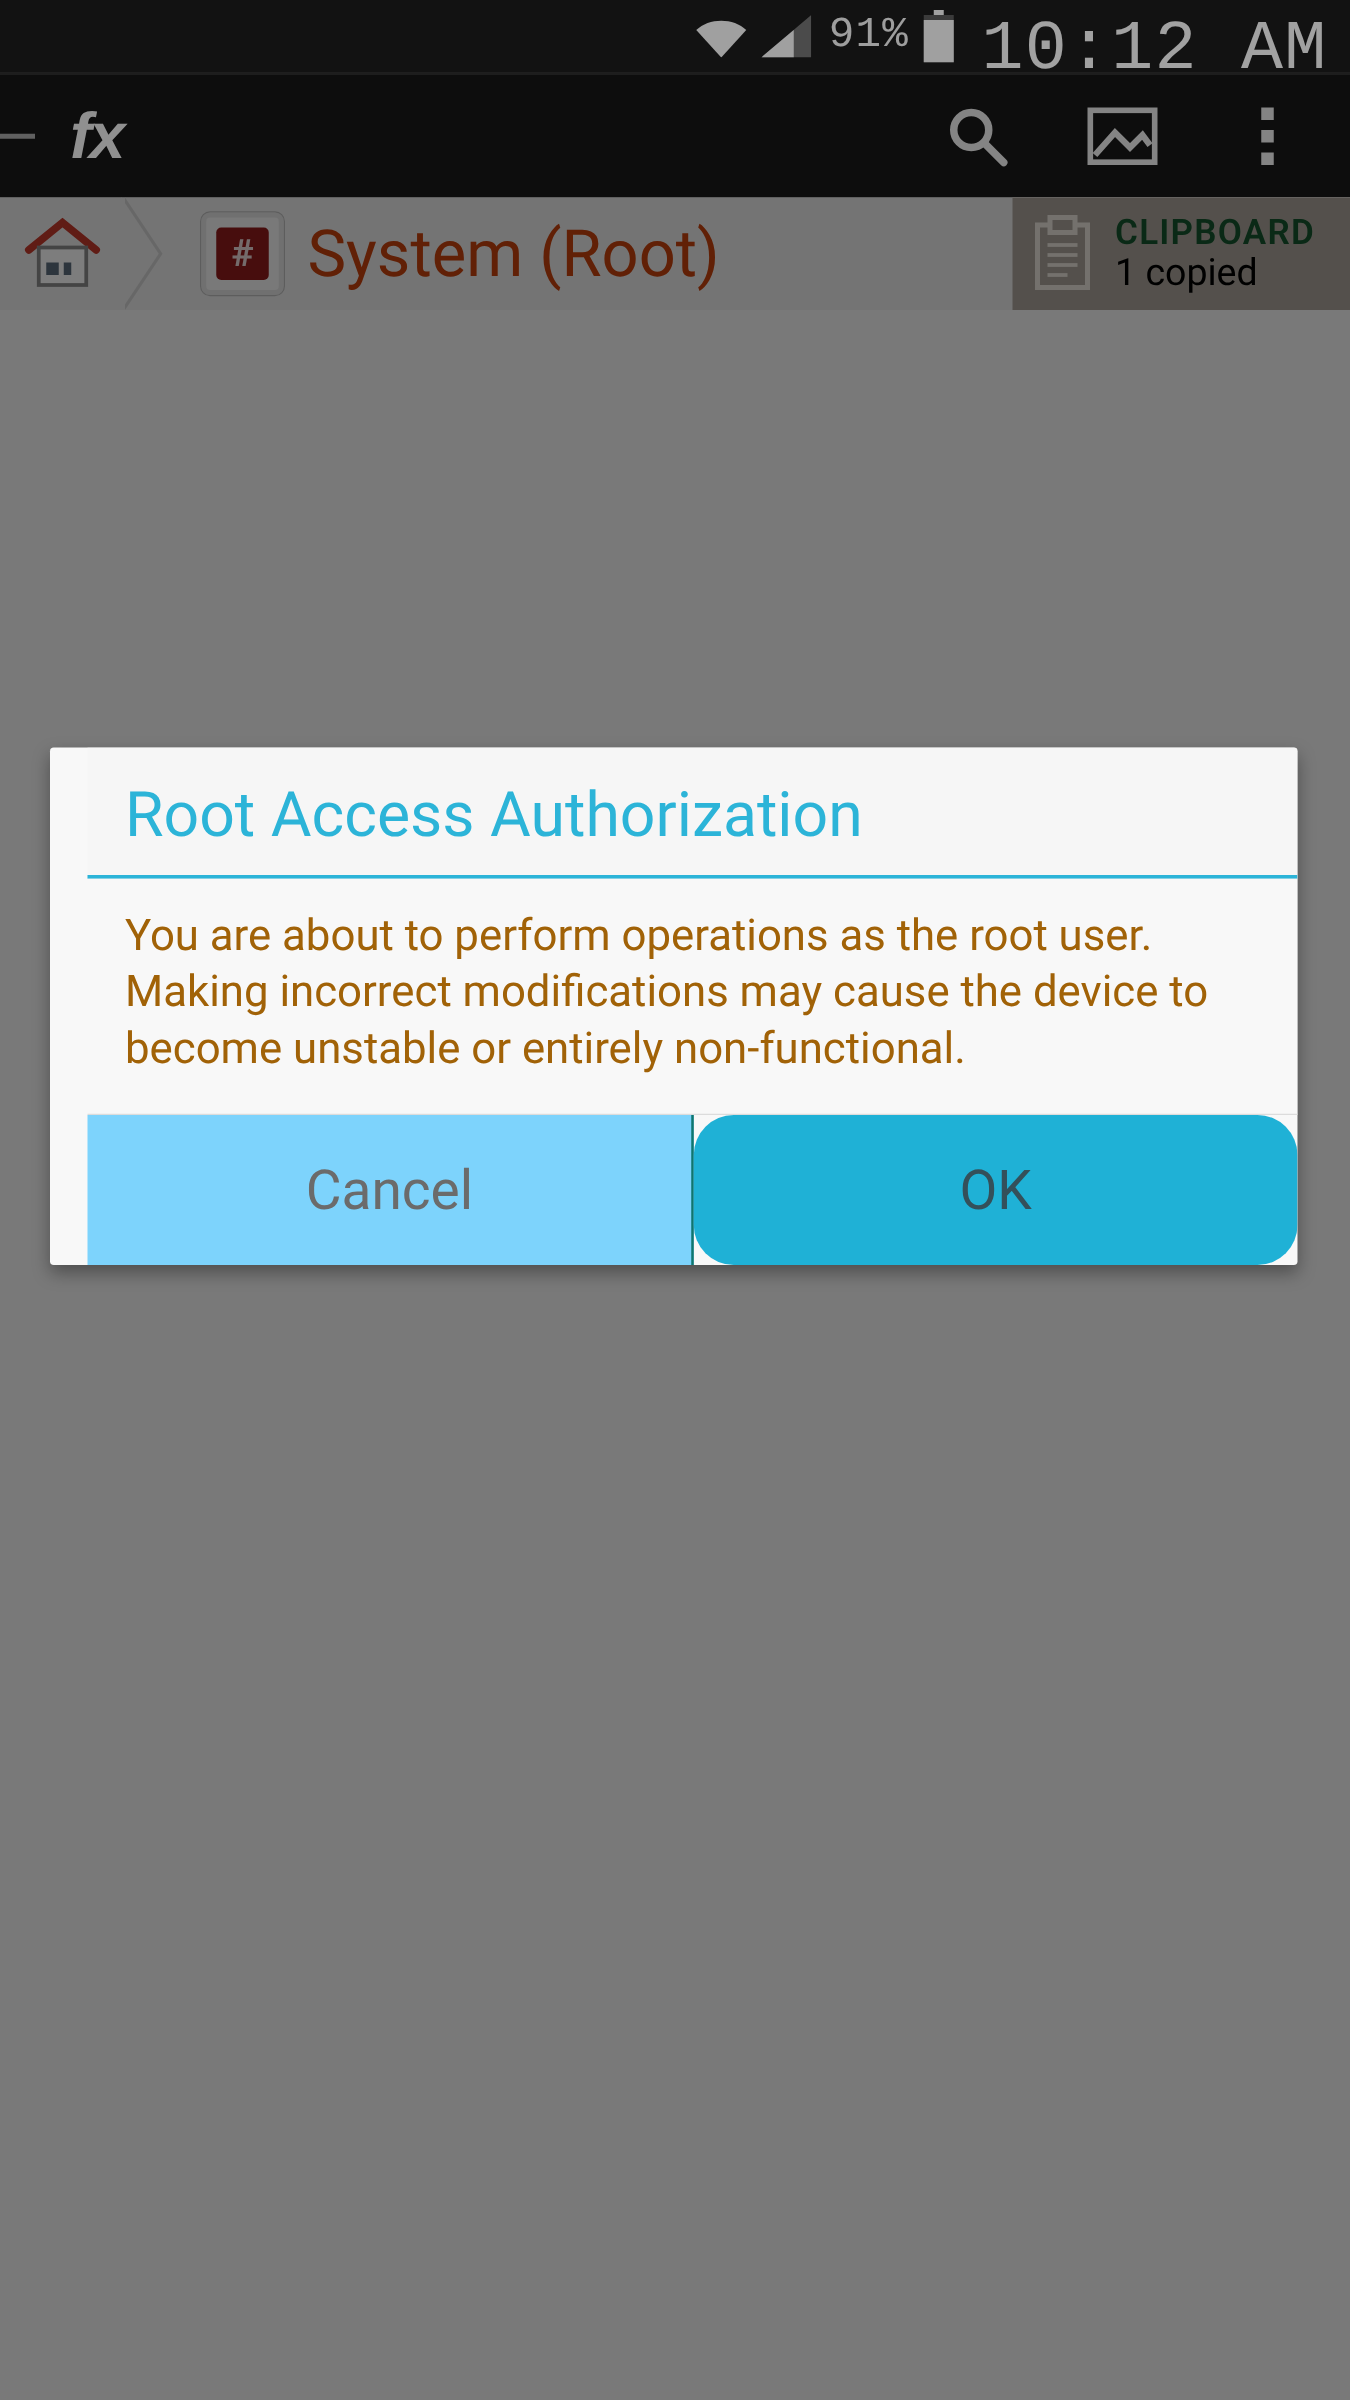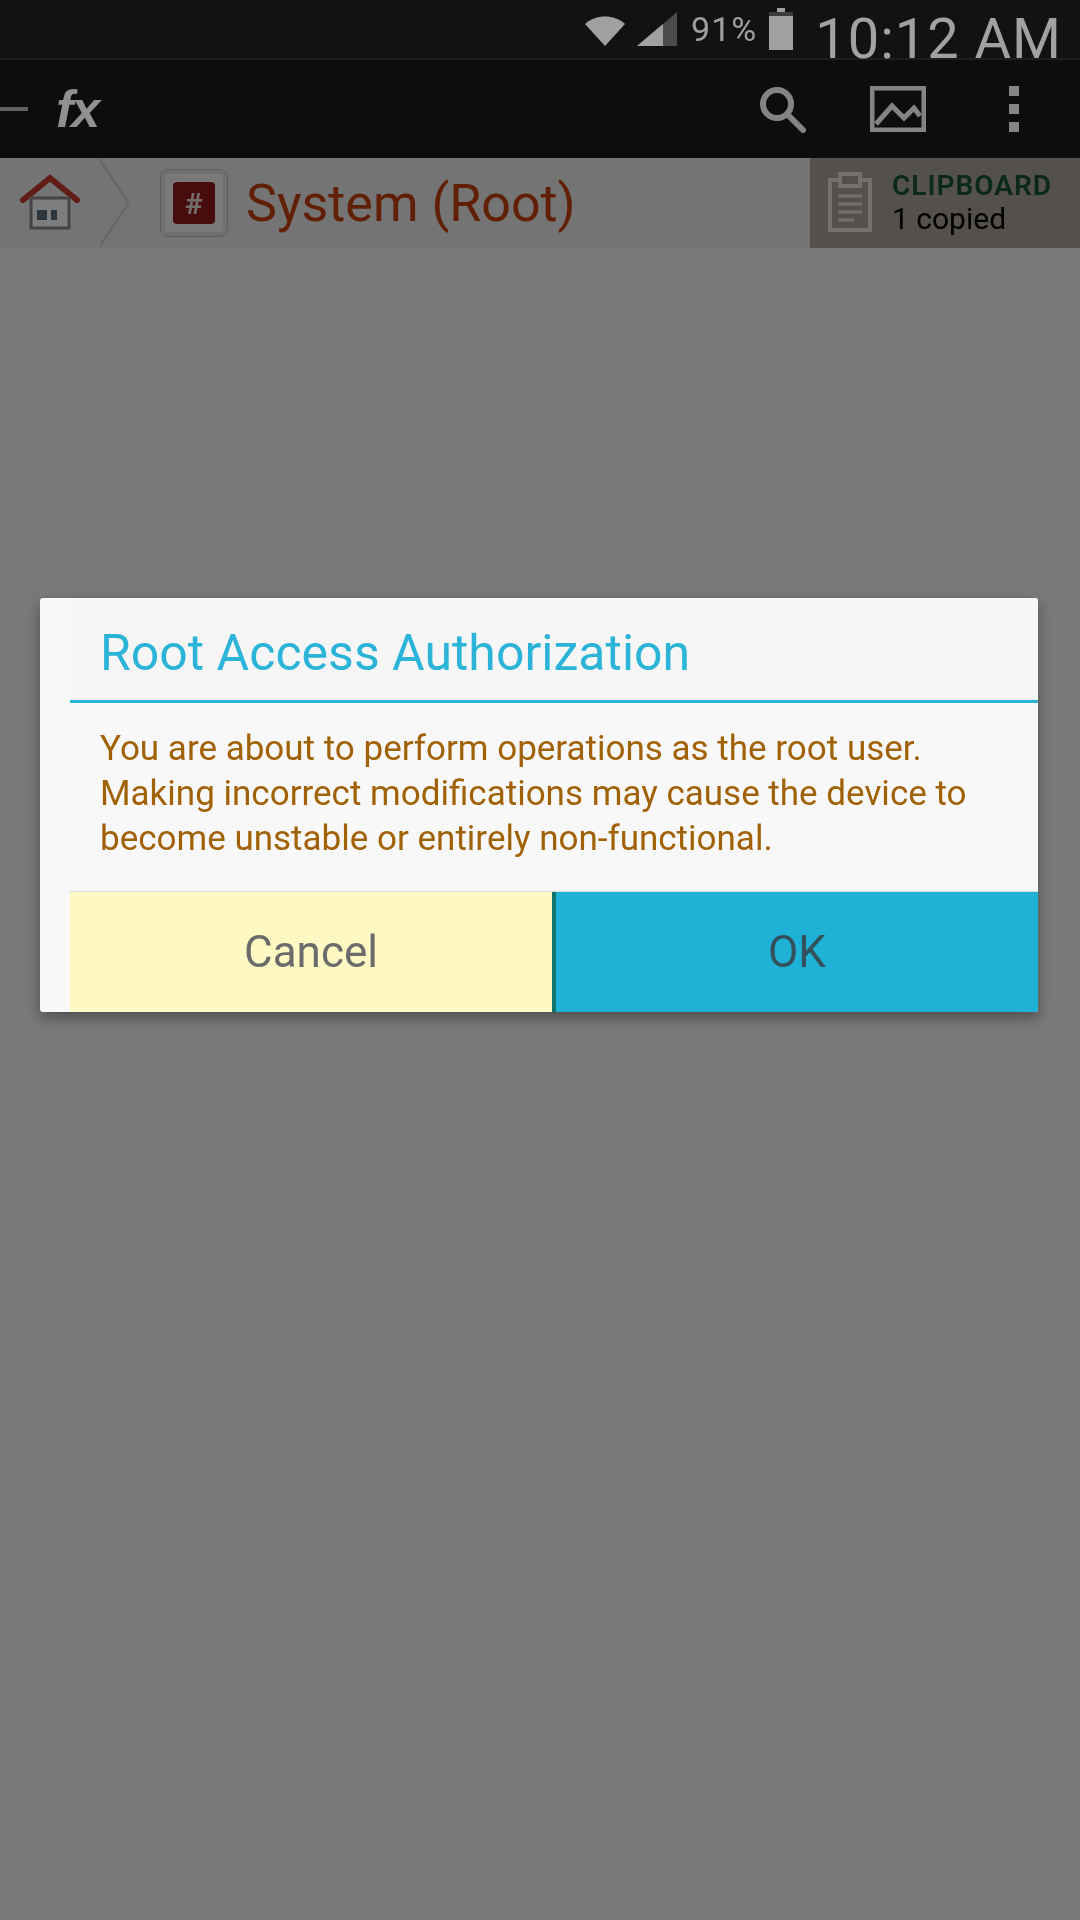--- a/index.html
+++ b/index.html
@@ -9,20 +9,21 @@
   
   .status-bar {
     height: 58px;
     background: #1a1a1a;
     display: flex;
     align-items: center;
     justify-content: flex-end;
     padding: 0 18px 0 0;
     gap: 10px;
     color: #e7e7e7;
+    font-family: Liberation Mono, monospace;
   }
   .status-bar .pct { font-size: 34px; letter-spacing: 1px; color:#e2e2e2; margin-left:4px;}
   .status-bar .time { font-size: 56px; font-weight: 400; letter-spacing: 1px; margin-left: 10px; margin-top: 20px;}
   .wifi-icon, .cell-icon, .batt-icon { display:inline-block; }
 
   
   .app-bar {
     height: 100px;
     background: #131313;
     border-top: 2px solid #2a2a2a;
@@ -131,23 +132,23 @@
     background:#f8f8f8;
     border-bottom:1px solid #dcdcdc;
   }
   .dialog-actions{
     display:flex; height:120px;
   }
   .btn{
     flex:1; display:flex; align-items:center; justify-content:center;
     font-size:44px;
   }
-  .btn-cancel{ background:#fef9c3; color:#6b6b6b; border-right:4px solid #0f766e;}
+  .btn-cancel{ background:#7dd3fc; color:#6b6b6b; border-right:2px solid #0f766e;}
   .btn-ok{ background:#1fb1d6; color:#234; color:#2a4a55; }
-  .btn-ok{ color:#34505a; }
+  .btn-ok{ color:#34505a;border-radius:32px; }
   
   
   svg { display:block; }
 </style>
 </head>
 <body>
 
 <div class="status-bar">
   <span class="wifi-icon">
     <svg width="44" height="34" viewBox="0 0 44 34">

